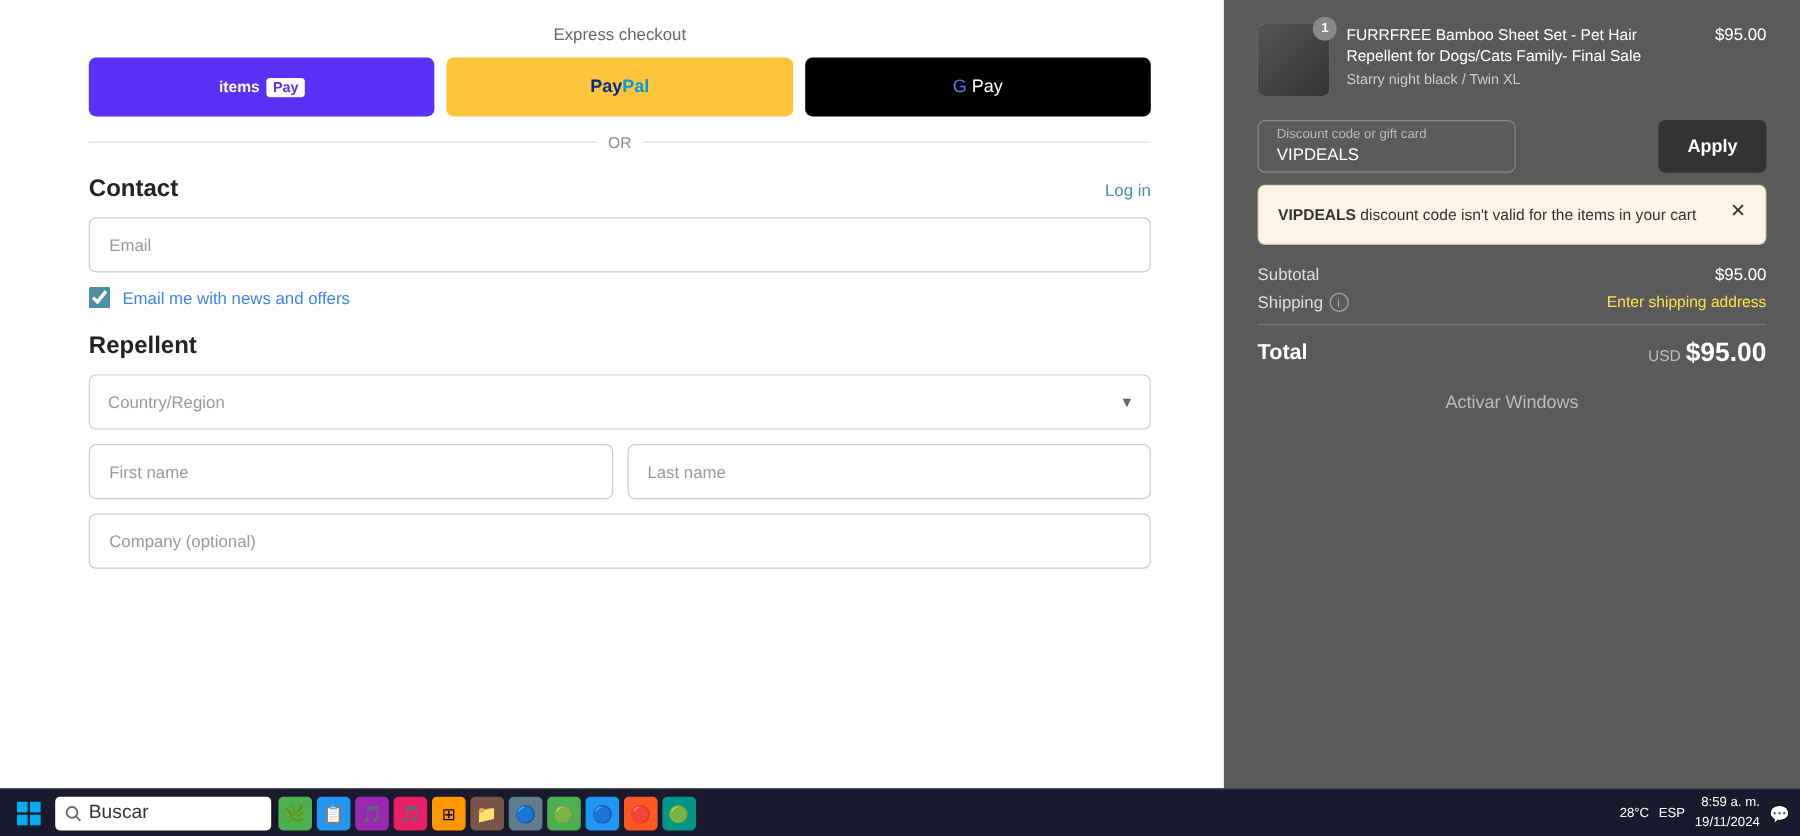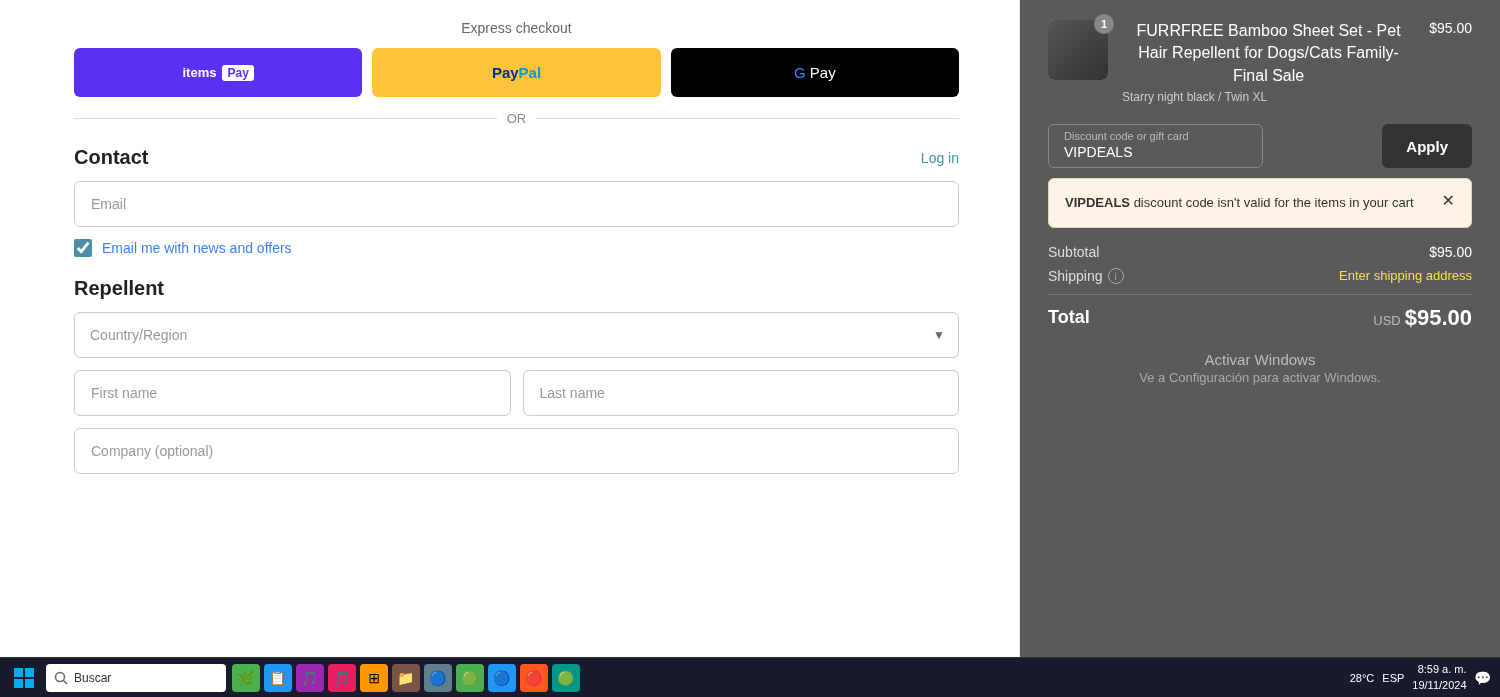--- a/index.html
+++ b/index.html
@@ -243,26 +243,25 @@
       align-items: center;
       justify-content: center;
       font-weight: 600;
     }
 
     .cart-item-details {
       flex: 1;
     }
 
     .cart-item-name {
-      font-size: 16px;
+      font-size: 13px;
       color: #fff;
       font-weight: 500;
       line-height: 1.4;
       margin-bottom: 3px;
-      text-align: center;
     }
 
     .cart-item-variant {
       font-size: 12px;
       color: #ccc;
     }
 
     .cart-item-price {
       font-size: 14px;
       color: #fff;
@@ -443,21 +442,21 @@
       background: #fff;
       border-radius: 4px;
       padding: 0 8px;
       height: 28px;
       gap: 6px;
       width: 180px;
       cursor: pointer;
     }
 
     .taskbar-search-text {
-      font-size: 12px;
+      font-size: 16px;
       color: #333;
     }
 
     .taskbar-apps {
       display: flex;
       align-items: center;
       gap: 4px;
       flex: 1;
     }
 
@@ -610,21 +609,20 @@
 
     <div class="total-row">
       <span class="total-label">Total</span>
       <span class="total-value">
         <span class="total-currency">USD</span><span>$95.00</span>
       </span>
     </div>
 
     <div class="windows-activate">
       <div class="title">Activar Windows</div>
-      <div>Ve a Configuración para activar Windows.</div>
     </div>
 
   </div>
 </div>
 
 <div class="taskbar">
   <div class="taskbar-start">
     <svg width="20" height="20" viewBox="0 0 20 20">
       <rect x="0" y="0" width="9" height="9" fill="#00adef"></rect>
       <rect x="11" y="0" width="9" height="9" fill="#00adef"></rect>

